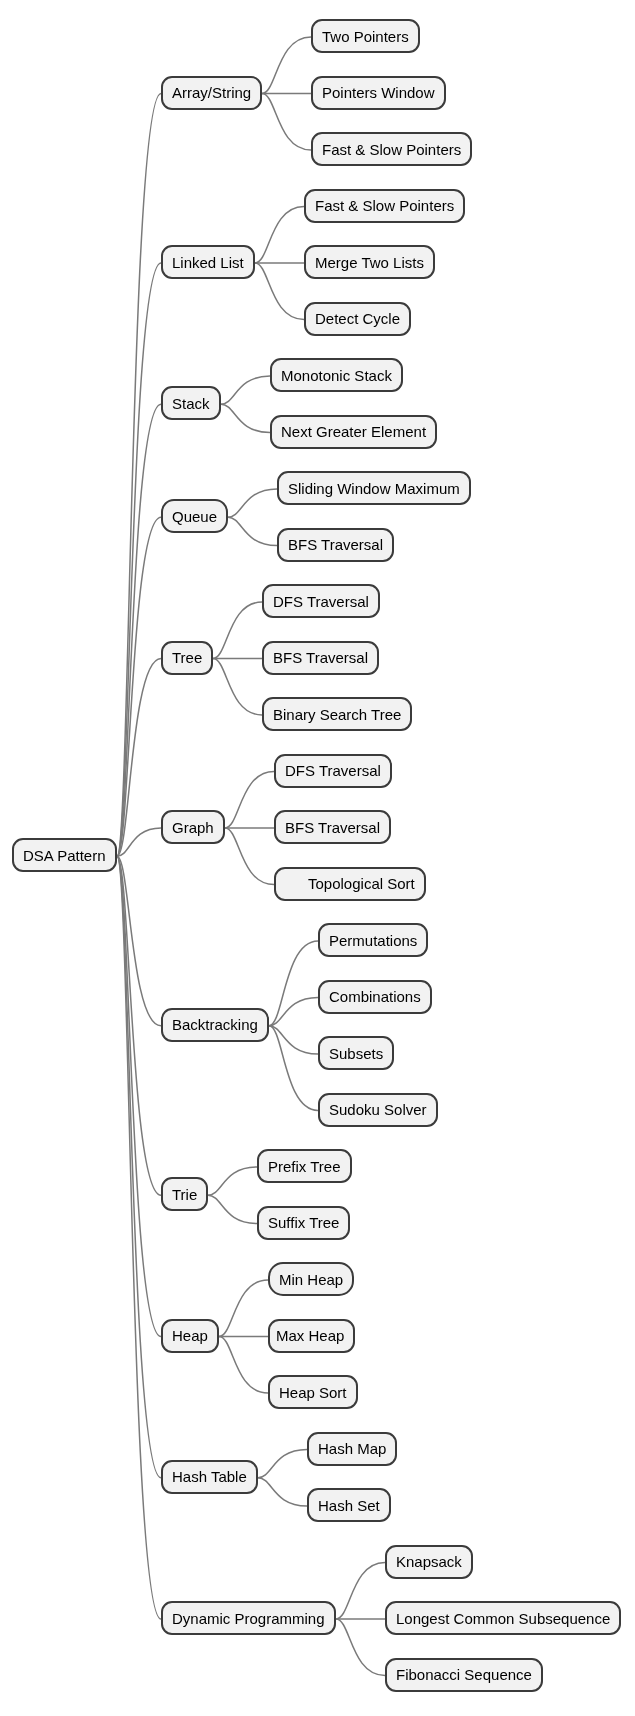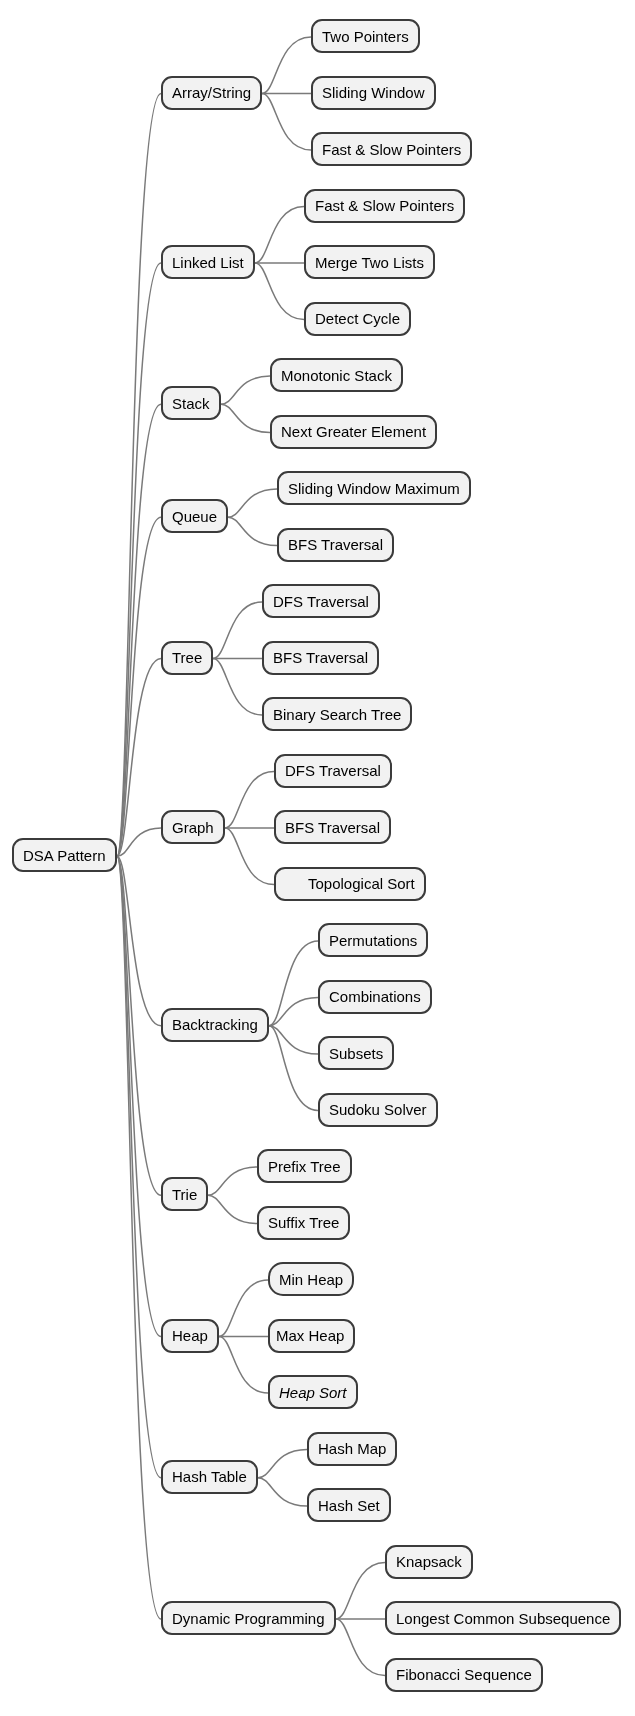--- a/index.html
+++ b/index.html
@@ -77,30 +77,30 @@
       <path d="M 258 1477.75 C 272.7 1477.75, 272.7 1506, 307 1506"></path>
       <path d="M 117 856.25 C 130.2 856.25, 130.2 1619, 161 1619"></path>
       <path d="M 336 1619 C 350.7 1619, 350.7 1562.5, 385 1562.5"></path>
       <path d="M 336 1619 L 385 1619"></path>
       <path d="M 336 1619 C 350.7 1619, 350.7 1675.5, 385 1675.5"></path>
     </svg>
   <div id="node-layer">
       <div class="node" style="left: 12px; top: 838.25px;">DSA Pattern</div>
       <div class="node" style="left: 161px; top: 75.5px;">Array/String</div>
       <div class="node" style="left: 311px; top: 19px;">Two Pointers</div>
-      <div class="node" style="left: 311px; top: 75.5px;">Sliding Window</div>
+      <div class="node" style="left: 311px; top: 75.5px;">Pointers Window</div>
       <div class="node" style="left: 311px; top: 132px;">Fast &amp; Slow Pointers</div>
       <div class="node" style="left: 161px; top: 245px;">Linked List</div>
       <div class="node" style="left: 304px; top: 188.5px;">Fast &amp; Slow Pointers</div>
       <div class="node" style="left: 304px; top: 245px;">Merge Two Lists</div>
       <div class="node" style="left: 304px; top: 301.5px;">Detect Cycle</div>
       <div class="node" style="left: 161px; top: 386.25px;">Stack</div>
       <div class="node" style="left: 270px; top: 358px; text-align: center;">Monotonic Stack</div>
       <div class="node" style="left: 270px; top: 414.5px;">Next Greater Element</div>
-      <div class="node" style="left: 161px; top: 499.25px;">Queue</div>
+      <div class="node" style="left: 161px; top: 499.25px; border-radius: 13px;">Queue</div>
       <div class="node" style="left: 277px; top: 471px;">Sliding Window Maximum</div>
       <div class="node" style="left: 277px; top: 527.5px;">BFS Traversal</div>
       <div class="node" style="left: 161px; top: 640.5px;">Tree</div>
       <div class="node" style="left: 262px; top: 584px;">DFS Traversal</div>
       <div class="node" style="left: 262px; top: 640.5px;">BFS Traversal</div>
       <div class="node" style="left: 262px; top: 697px;">Binary Search Tree</div>
       <div class="node" style="left: 161px; top: 810px;">Graph</div>
       <div class="node" style="left: 274px; top: 753.5px;">DFS Traversal</div>
       <div class="node" style="left: 274px; top: 810px;">BFS Traversal</div>
       <div class="node" style="left: 274px; top: 866.5px; padding-left: 32px;">Topological Sort</div>
@@ -108,21 +108,21 @@
       <div class="node" style="left: 318px; top: 923px;">Permutations</div>
       <div class="node" style="left: 318px; top: 979.5px;">Combinations</div>
       <div class="node" style="left: 318px; top: 1036px;">Subsets</div>
       <div class="node" style="left: 318px; top: 1092.5px;">Sudoku Solver</div>
       <div class="node" style="left: 161px; top: 1177.25px;">Trie</div>
       <div class="node" style="left: 257px; top: 1149px;">Prefix Tree</div>
       <div class="node" style="left: 257px; top: 1205.5px;">Suffix Tree</div>
       <div class="node" style="left: 161px; top: 1318.5px;">Heap</div>
       <div class="node" style="left: 268px; top: 1262px; border-radius: 15px;">Min Heap</div>
       <div class="node" style="left: 268px; top: 1318.5px; padding-left: 6px;">Max Heap</div>
-      <div class="node" style="left: 268px; top: 1375px; font-style: italic;">Heap Sort</div>
+      <div class="node" style="left: 268px; top: 1375px;">Heap Sort</div>
       <div class="node" style="left: 161px; top: 1459.75px;">Hash Table</div>
       <div class="node" style="left: 307px; top: 1431.5px;">Hash Map</div>
       <div class="node" style="left: 307px; top: 1488px;">Hash Set</div>
       <div class="node" style="left: 161px; top: 1601px;">Dynamic Programming</div>
       <div class="node" style="left: 385px; top: 1544.5px;">Knapsack</div>
       <div class="node" style="left: 385px; top: 1601px;">Longest Common Subsequence</div>
       <div class="node" style="left: 385px; top: 1657.5px;">Fibonacci Sequence</div>
     </div>
 </div>
 

